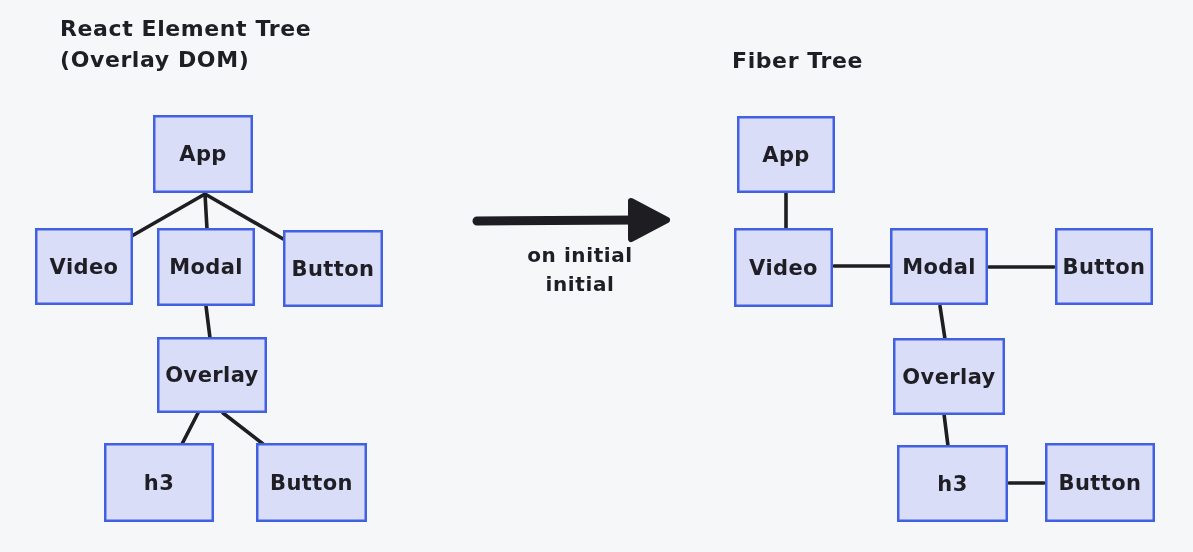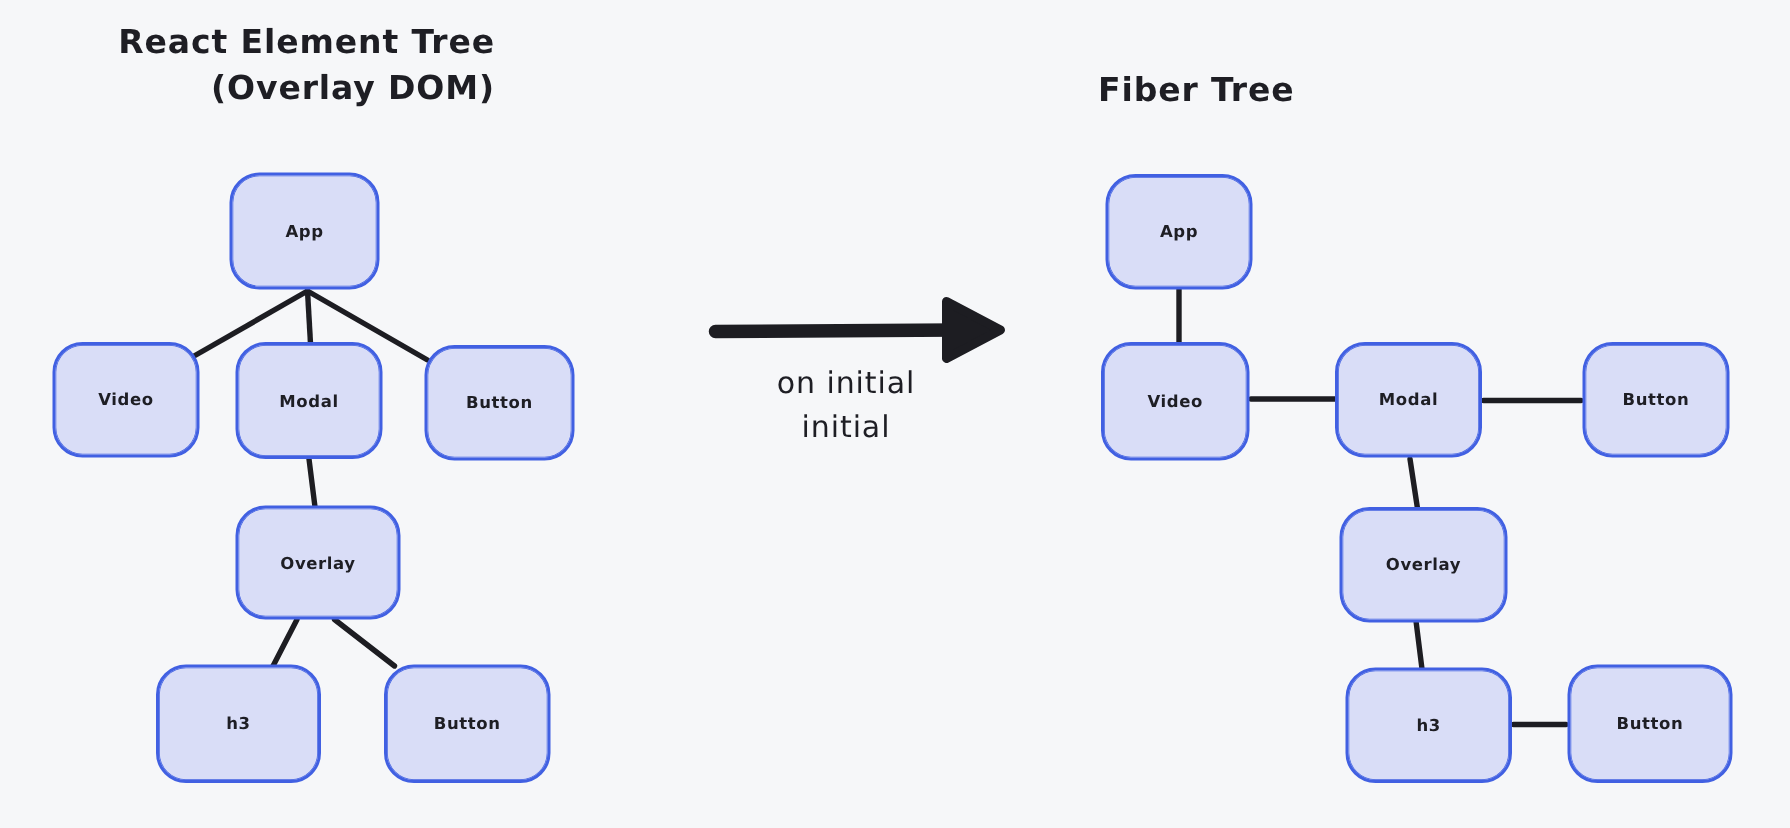--- a/index.html
+++ b/index.html
@@ -21,57 +21,57 @@
     top: 0;
     width: 1193px;
     height: 552px;
     pointer-events: none;
   }
   .node {
     position: absolute;
     box-sizing: border-box;
     background: var(--node-fill, #d9ddf7);
     border: 2.5px solid var(--node-border, #4160e2);
-    border-radius: 20px;
+    border-radius: 0;
     display: flex;
     align-items: center;
     justify-content: center;
     font-weight: 700;
-    font-size: 11px;
+    font-size: 21px;
     letter-spacing: 0.4px;
     color: var(--text, #1e1e24);
     box-shadow: 0 0 0 0.5px var(--node-border, #4160e2) inset;
   }
   .diagram-title {
     position: absolute;
     font-weight: 700;
     font-size: 22px;
     letter-spacing: 0.6px;
     color: var(--text, #1e1e24);
     line-height: 31px;
     white-space: nowrap;
   }
   #left-title {
     left: 60px;
     top: 13px;
     width: 270px;
-    text-align: right;
+    text-align: left;
   }
   #right-title {
     left: 732px;
     top: 21px;
     margin-top: 24px;
   }
   #arrow-label {
     position: absolute;
-    left: 484px;
+    left: 500px;
     top: 241px;
     width: 160px;
     text-align: center;
-    font-weight: 400;
+    font-weight: 700;
     font-size: 20px;
     letter-spacing: 0.6px;
     color: var(--text, #1e1e24);
     line-height: 29px;
   }
 </style>
 </head>
 <body>
 
 <div id="diagram">

